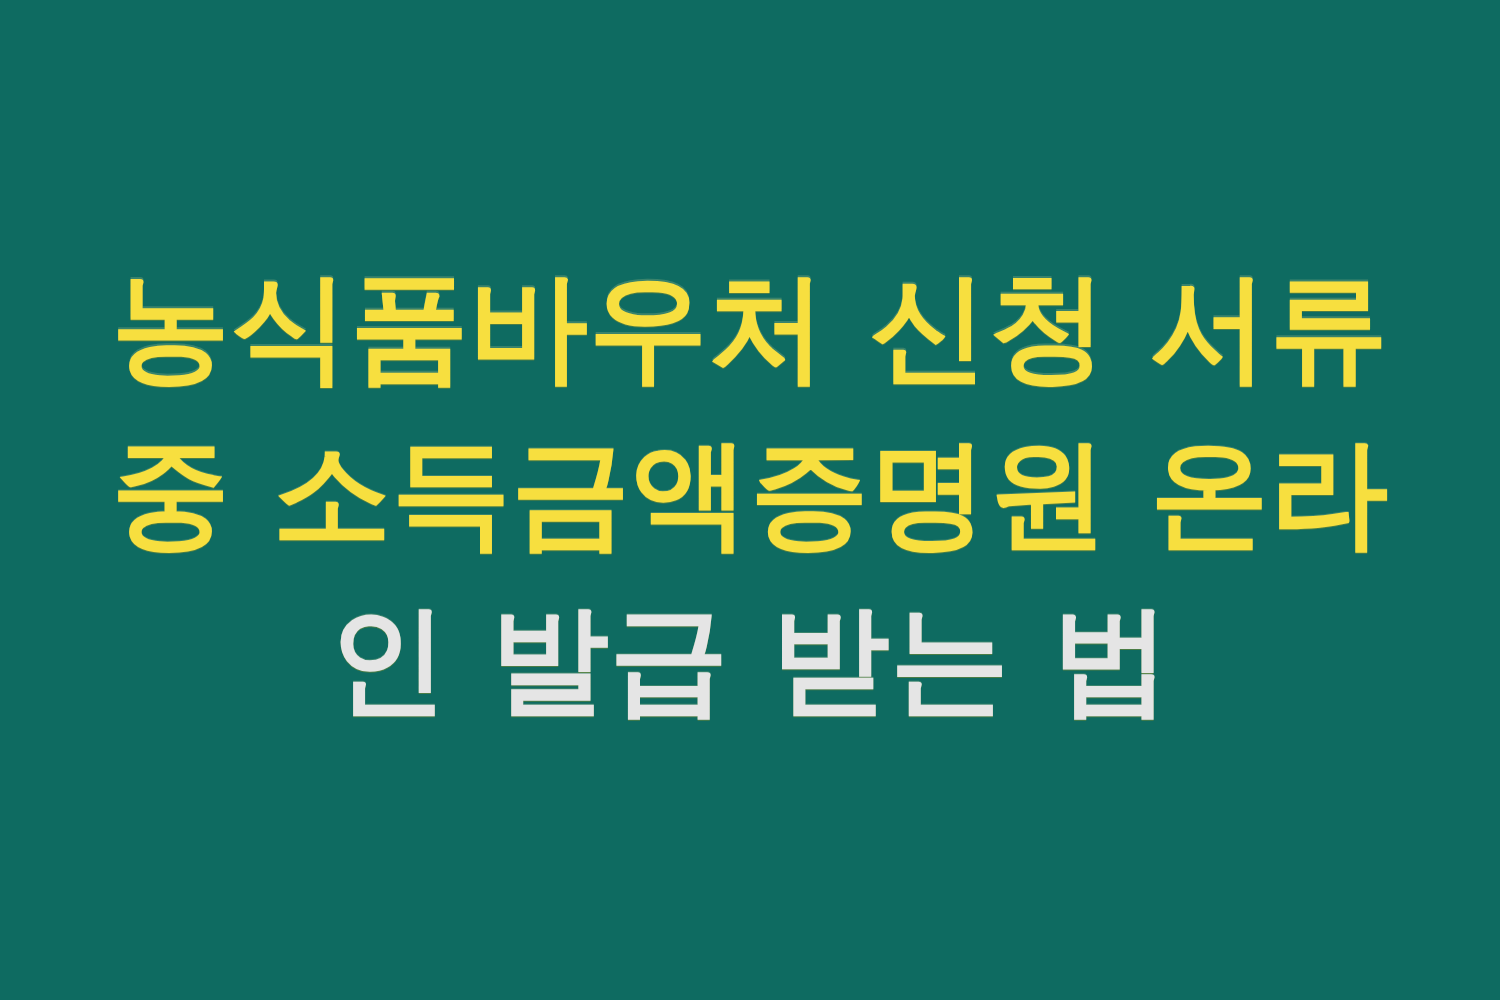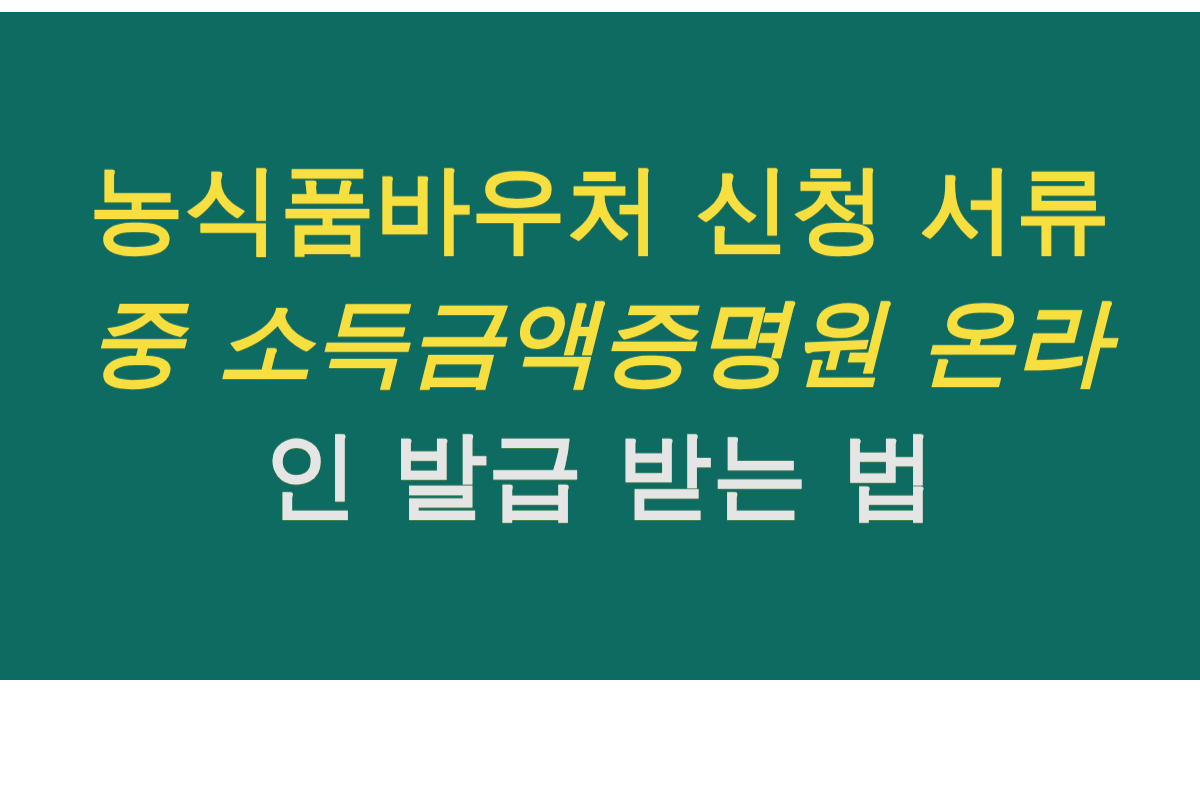--- a/index.html
+++ b/index.html
@@ -10,27 +10,26 @@
   body {
     width: 1200px;
     height: 800px;
     overflow: hidden;
     font-family: "DejaVu Sans", "Liberation Sans", sans-serif;
   }
 
   #banner {
     position: relative;
     width: 1200px;
-    height: 668px;
+    height: 800px;
     box-sizing: border-box;
     display: flex;
     align-items: center;
     justify-content: center;
     background: #0e6b61;
-    margin-top: 12px;
   }
 
   #title-block {
     width: 1060px;
     text-align: center;
     margin-top: -10px;
   }
 
   .title-line {
     display: block;
@@ -42,21 +41,21 @@
     letter-spacing: 0.5px;
     white-space: nowrap;
     text-rendering: optimizeLegibility;
     -webkit-font-smoothing: antialiased;
     text-shadow:
       0 1px 0 rgba(190,160,20,0.35),
       0 -1px 0 rgba(255,245,160,0.18);
   }
 
   .title-line.l1 { font-size: 95px; }
-  .title-line.l2 { font-size: 95px; font-style: italic; }
+  .title-line.l2 { font-size: 95px; }
   .title-line.l3 { font-size: 95px; }
 </style>
 </head>
 <body>
 
 <div id="banner" style="background: rgb(14, 107, 97);">
   <div id="title-block">
     <span class="title-line l1" style="color: rgb(247, 223, 63);">농식품바우처 신청 서류</span>
     <span class="title-line l2" style="color: rgb(247, 223, 63);">중 소득금액증명원 온라</span>
     <span class="title-line l3" style="color: #e5e5e5;">인 발급 받는 법</span>

